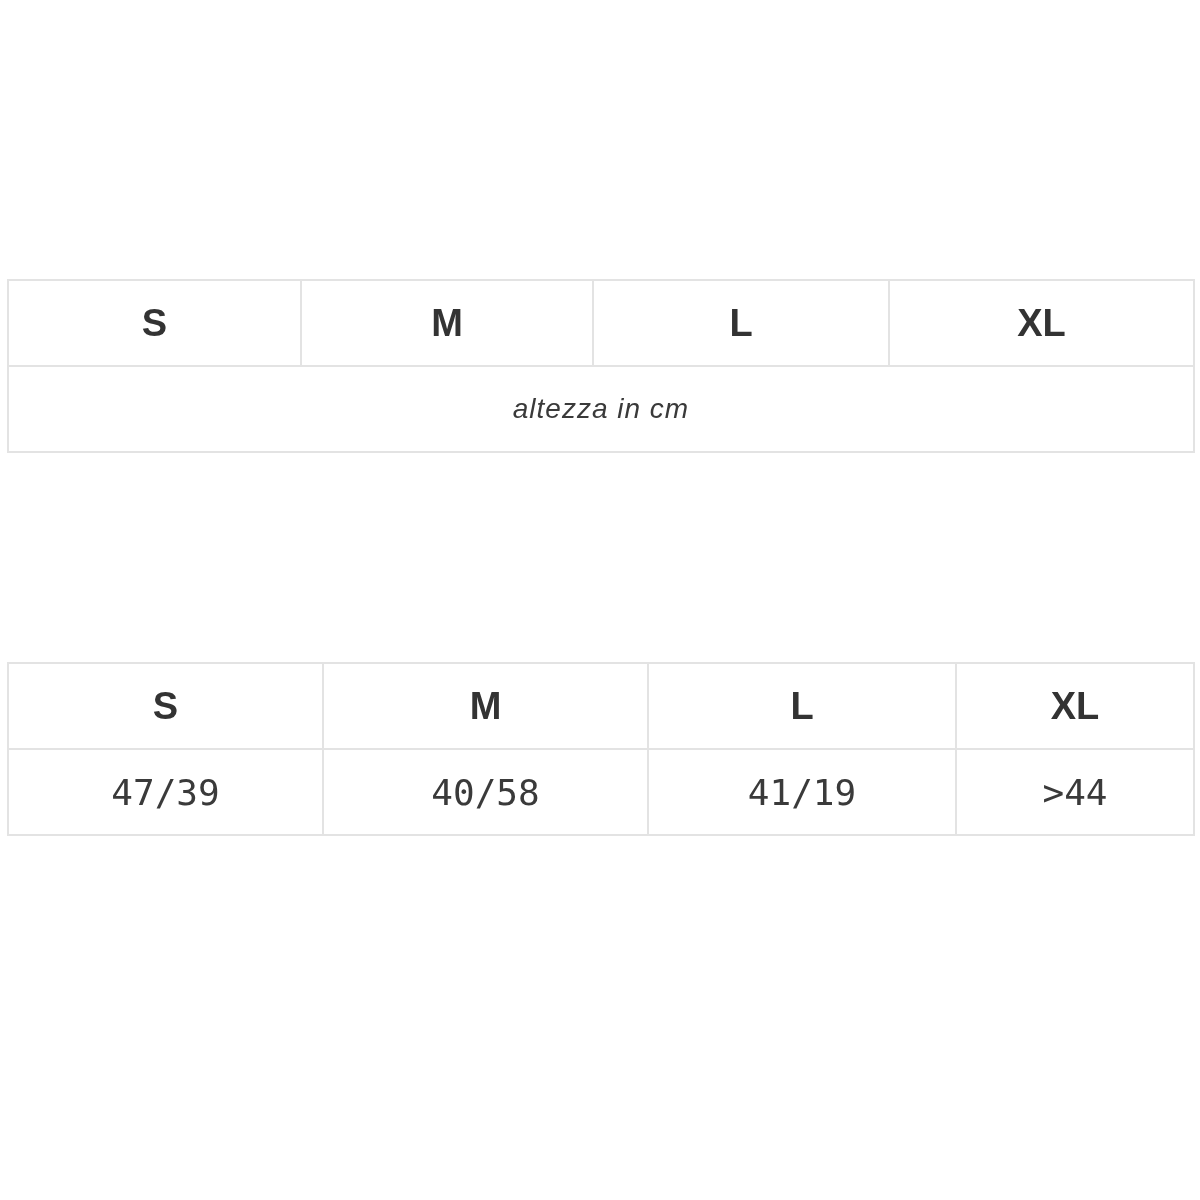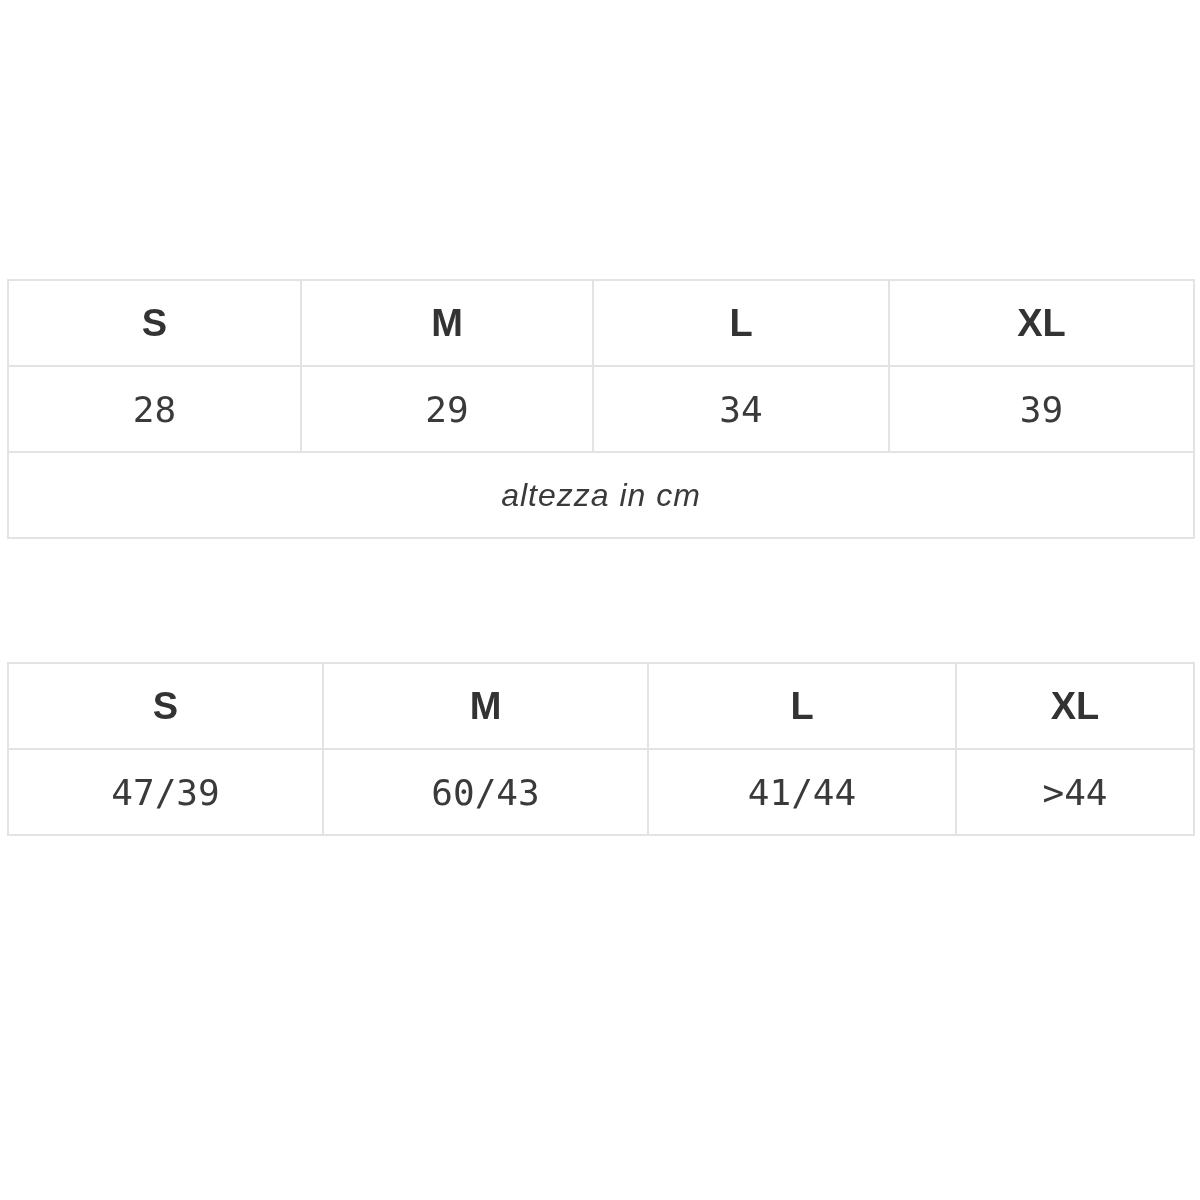--- a/index.html
+++ b/index.html
@@ -41,21 +41,21 @@
     color: #333333;
   }
   td.val {
     font-family: "DejaVu Sans Mono", monospace;
     font-size: 36px;
     color: #3a3a3a;
   }
   td.cap {
     font-family: "Liberation Sans", sans-serif;
     font-style: italic;
-    font-size: 32px;
+    font-size: 28px;
     letter-spacing: 1px;
     color: #3a3a3a;
   }
   
   #height-table col:nth-child(1) { width: 293px; }
   #height-table col:nth-child(2) { width: 292px; }
   #height-table col:nth-child(3) { width: 296px; }
   #height-table col:nth-child(4) { width: 305px; }
 
   #shoe-table col:nth-child(1) { width: 315px; }
@@ -76,26 +76,20 @@
         <col>
       </colgroup>
     <tbody>
       <tr>
         <td class="hdr">S</td>
         <td class="hdr">M</td>
         <td class="hdr">L</td>
         <td class="hdr">XL</td>
       </tr>
       <tr>
-        <td class="val">28</td>
-        <td class="val">29</td>
-        <td class="val">34</td>
-        <td class="val">39</td>
-      </tr>
-      <tr>
         <td class="cap" colspan="4">altezza in cm</td>
       </tr>
     </tbody>
   </table>
 
   <table class="size-chart" id="shoe-table">
     <colgroup>
         <col>
         <col>
         <col>
@@ -103,20 +97,20 @@
       </colgroup>
     <tbody>
       <tr>
         <td class="hdr">S</td>
         <td class="hdr">M</td>
         <td class="hdr">L</td>
         <td class="hdr">XL</td>
       </tr>
       <tr>
         <td class="val">47/39</td>
-        <td class="val">60/43</td>
-        <td class="val">41/44</td>
+        <td class="val">40/58</td>
+        <td class="val">41/19</td>
         <td class="val">&gt;44</td>
       </tr>
     </tbody>
   </table>
 
 </div>
 
 </body></html>

